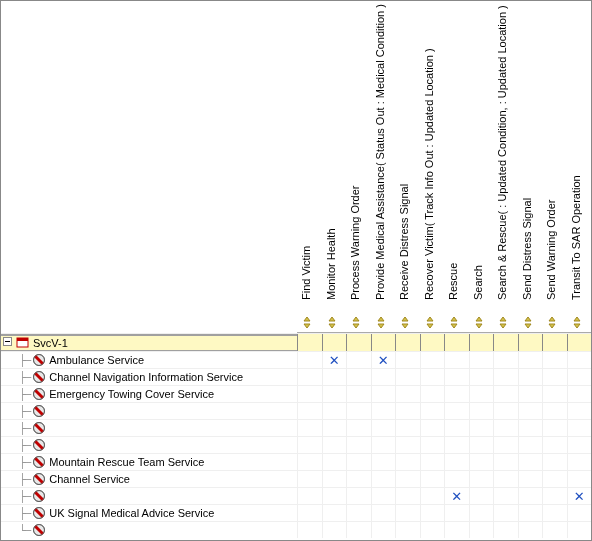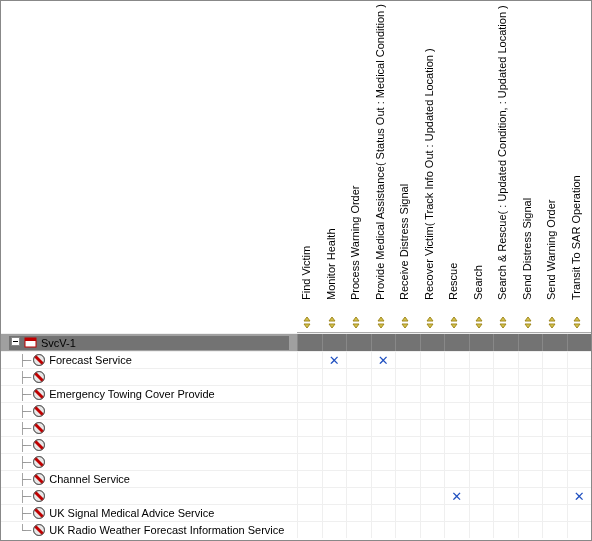--- a/index.html
+++ b/index.html
@@ -9,21 +9,21 @@
   
   .col-headers { position: absolute; left: 296px; top: 0; right: 0; height: 332px; border-bottom: 1px solid #aaa; }
   .col-h { position: absolute; bottom: 0; width: 24px; }
   .col-h .label { position: absolute; bottom: 20px; left: 3px; transform: rotate(-90deg); transform-origin: left top; white-space: nowrap; font-size: 11px; }
   .col-h .sort-ic { position: absolute; bottom: 2px; left: 4px; width: 14px; height: 14px; }
 
   
   .rows { position: absolute; left: 0; right: 0; top: 332px; }
   .row { height: 17px; display: flex; align-items: center; border-top: 1px solid #efefef; }
   .row.header-row { background: #a0a0a0; height: 18px; }
-  .row.header-row .tree, .row.header-row .cells { background: #737373; margin-left: 8px; }
+  .row.header-row .tree, .row.header-row .cells { background: #fef9c3; }
   .tree { width: 296px; display: flex; align-items: center; padding-left: 2px; }
   .cells { display: flex; flex: 1; height: 100%; }
   .cell { width: 24.5px; height: 100%; border-left: 1px solid #efefef; display: flex; align-items: center; justify-content: center; }
   .row.header-row .cell { border-left: 1px solid #888; }
   .x-mark { color: #2050c0; font-size: 13px; font-weight: normal; }
 
   .tree-line { color: #888; font-family: monospace; margin-right: 2px; letter-spacing: -1px; }
   .indent1 { padding-left: 18px; }
 
   .ic { width: 14px; height: 14px; display: inline-block; margin-right: 3px; flex-shrink: 0; }
@@ -202,21 +202,21 @@
   <div class="row">
         <div class="tree indent1">
           <span class="tree-line" style="color: rgb(153, 153, 153);">├─</span>
           <span class="ic svc-icon">
             <svg width="14" height="14">
               <circle cx="7" cy="7" r="5.5" fill="#e8e8e8" stroke="#808080"></circle>
               <path d="M3 3 L11 11" stroke="#c00000" stroke-width="3"></path>
               <circle cx="7" cy="7" r="5.5" fill="none" stroke="#606060"></circle>
             </svg>
           </span>
-          <span class="node-label">Forecast Service</span>
+          <span class="node-label">Ambulance Service</span>
         </div>
         <div class="cells">
           <div class="cell"></div>
           <div class="cell">
             <span class="x-mark">✕</span>
           </div>
           <div class="cell"></div>
           <div class="cell">
             <span class="x-mark">✕</span>
           </div>
@@ -233,151 +233,153 @@
       <div class="row">
         <div class="tree indent1">
           <span class="tree-line" style="color: rgb(153, 153, 153);">├─</span>
           <span class="ic svc-icon">
             <svg width="14" height="14">
               <circle cx="7" cy="7" r="5.5" fill="#e8e8e8" stroke="#808080"></circle>
               <path d="M3 3 L11 11" stroke="#c00000" stroke-width="3"></path>
               <circle cx="7" cy="7" r="5.5" fill="none" stroke="#606060"></circle>
             </svg>
           </span>
-        </div>
-        <div class="cells">
-          <div class="cell"></div>
-          <div class="cell"></div>
-          <div class="cell"></div>
-          <div class="cell"></div>
-          <div class="cell"></div>
-          <div class="cell"></div>
-          <div class="cell"></div>
-          <div class="cell"></div>
-          <div class="cell"></div>
-          <div class="cell"></div>
-          <div class="cell"></div>
-          <div class="cell"></div>
-        </div>
-      </div>
-      <div class="row">
-        <div class="tree indent1">
-          <span class="tree-line" style="color: rgb(153, 153, 153);">├─</span>
-          <span class="ic svc-icon">
-            <svg width="14" height="14">
-              <circle cx="7" cy="7" r="5.5" fill="#e8e8e8" stroke="#808080"></circle>
-              <path d="M3 3 L11 11" stroke="#c00000" stroke-width="3"></path>
-              <circle cx="7" cy="7" r="5.5" fill="none" stroke="#606060"></circle>
-            </svg>
-          </span>
-          <span class="node-label">Emergency Towing Cover Provide</span>
-        </div>
-        <div class="cells">
-          <div class="cell"></div>
-          <div class="cell"></div>
-          <div class="cell"></div>
-          <div class="cell"></div>
-          <div class="cell"></div>
-          <div class="cell"></div>
-          <div class="cell"></div>
-          <div class="cell"></div>
-          <div class="cell"></div>
-          <div class="cell"></div>
-          <div class="cell"></div>
-          <div class="cell"></div>
-        </div>
-      </div>
-      <div class="row">
-        <div class="tree indent1">
-          <span class="tree-line" style="color: rgb(153, 153, 153);">├─</span>
-          <span class="ic svc-icon">
-            <svg width="14" height="14">
-              <circle cx="7" cy="7" r="5.5" fill="#e8e8e8" stroke="#808080"></circle>
-              <path d="M3 3 L11 11" stroke="#c00000" stroke-width="3"></path>
-              <circle cx="7" cy="7" r="5.5" fill="none" stroke="#606060"></circle>
-            </svg>
-          </span>
-        </div>
-        <div class="cells">
-          <div class="cell"></div>
-          <div class="cell"></div>
-          <div class="cell"></div>
-          <div class="cell"></div>
-          <div class="cell"></div>
-          <div class="cell"></div>
-          <div class="cell"></div>
-          <div class="cell"></div>
-          <div class="cell"></div>
-          <div class="cell"></div>
-          <div class="cell"></div>
-          <div class="cell"></div>
-        </div>
-      </div>
-      <div class="row">
-        <div class="tree indent1">
-          <span class="tree-line" style="color: rgb(153, 153, 153);">├─</span>
-          <span class="ic svc-icon">
-            <svg width="14" height="14">
-              <circle cx="7" cy="7" r="5.5" fill="#e8e8e8" stroke="#808080"></circle>
-              <path d="M3 3 L11 11" stroke="#c00000" stroke-width="3"></path>
-              <circle cx="7" cy="7" r="5.5" fill="none" stroke="#606060"></circle>
-            </svg>
-          </span>
-        </div>
-        <div class="cells">
-          <div class="cell"></div>
-          <div class="cell"></div>
-          <div class="cell"></div>
-          <div class="cell"></div>
-          <div class="cell"></div>
-          <div class="cell"></div>
-          <div class="cell"></div>
-          <div class="cell"></div>
-          <div class="cell"></div>
-          <div class="cell"></div>
-          <div class="cell"></div>
-          <div class="cell"></div>
-        </div>
-      </div>
-      <div class="row">
-        <div class="tree indent1">
-          <span class="tree-line" style="color: rgb(153, 153, 153);">├─</span>
-          <span class="ic svc-icon">
-            <svg width="14" height="14">
-              <circle cx="7" cy="7" r="5.5" fill="#e8e8e8" stroke="#808080"></circle>
-              <path d="M3 3 L11 11" stroke="#c00000" stroke-width="3"></path>
-              <circle cx="7" cy="7" r="5.5" fill="none" stroke="#606060"></circle>
-            </svg>
-          </span>
-        </div>
-        <div class="cells">
-          <div class="cell"></div>
-          <div class="cell"></div>
-          <div class="cell"></div>
-          <div class="cell"></div>
-          <div class="cell"></div>
-          <div class="cell"></div>
-          <div class="cell"></div>
-          <div class="cell"></div>
-          <div class="cell"></div>
-          <div class="cell"></div>
-          <div class="cell"></div>
-          <div class="cell"></div>
-        </div>
-      </div>
-      <div class="row">
-        <div class="tree indent1">
-          <span class="tree-line" style="color: rgb(153, 153, 153);">├─</span>
-          <span class="ic svc-icon">
-            <svg width="14" height="14">
-              <circle cx="7" cy="7" r="5.5" fill="#e8e8e8" stroke="#808080"></circle>
-              <path d="M3 3 L11 11" stroke="#c00000" stroke-width="3"></path>
-              <circle cx="7" cy="7" r="5.5" fill="none" stroke="#606060"></circle>
-            </svg>
-          </span>
+          <span class="node-label">Channel Navigation Information Service</span>
+        </div>
+        <div class="cells">
+          <div class="cell"></div>
+          <div class="cell"></div>
+          <div class="cell"></div>
+          <div class="cell"></div>
+          <div class="cell"></div>
+          <div class="cell"></div>
+          <div class="cell"></div>
+          <div class="cell"></div>
+          <div class="cell"></div>
+          <div class="cell"></div>
+          <div class="cell"></div>
+          <div class="cell"></div>
+        </div>
+      </div>
+      <div class="row">
+        <div class="tree indent1">
+          <span class="tree-line" style="color: rgb(153, 153, 153);">├─</span>
+          <span class="ic svc-icon">
+            <svg width="14" height="14">
+              <circle cx="7" cy="7" r="5.5" fill="#e8e8e8" stroke="#808080"></circle>
+              <path d="M3 3 L11 11" stroke="#c00000" stroke-width="3"></path>
+              <circle cx="7" cy="7" r="5.5" fill="none" stroke="#606060"></circle>
+            </svg>
+          </span>
+          <span class="node-label">Emergency Towing Cover Service</span>
+        </div>
+        <div class="cells">
+          <div class="cell"></div>
+          <div class="cell"></div>
+          <div class="cell"></div>
+          <div class="cell"></div>
+          <div class="cell"></div>
+          <div class="cell"></div>
+          <div class="cell"></div>
+          <div class="cell"></div>
+          <div class="cell"></div>
+          <div class="cell"></div>
+          <div class="cell"></div>
+          <div class="cell"></div>
+        </div>
+      </div>
+      <div class="row">
+        <div class="tree indent1">
+          <span class="tree-line" style="color: rgb(153, 153, 153);">├─</span>
+          <span class="ic svc-icon">
+            <svg width="14" height="14">
+              <circle cx="7" cy="7" r="5.5" fill="#e8e8e8" stroke="#808080"></circle>
+              <path d="M3 3 L11 11" stroke="#c00000" stroke-width="3"></path>
+              <circle cx="7" cy="7" r="5.5" fill="none" stroke="#606060"></circle>
+            </svg>
+          </span>
+        </div>
+        <div class="cells">
+          <div class="cell"></div>
+          <div class="cell"></div>
+          <div class="cell"></div>
+          <div class="cell"></div>
+          <div class="cell"></div>
+          <div class="cell"></div>
+          <div class="cell"></div>
+          <div class="cell"></div>
+          <div class="cell"></div>
+          <div class="cell"></div>
+          <div class="cell"></div>
+          <div class="cell"></div>
+        </div>
+      </div>
+      <div class="row">
+        <div class="tree indent1">
+          <span class="tree-line" style="color: rgb(153, 153, 153);">├─</span>
+          <span class="ic svc-icon">
+            <svg width="14" height="14">
+              <circle cx="7" cy="7" r="5.5" fill="#e8e8e8" stroke="#808080"></circle>
+              <path d="M3 3 L11 11" stroke="#c00000" stroke-width="3"></path>
+              <circle cx="7" cy="7" r="5.5" fill="none" stroke="#606060"></circle>
+            </svg>
+          </span>
+        </div>
+        <div class="cells">
+          <div class="cell"></div>
+          <div class="cell"></div>
+          <div class="cell"></div>
+          <div class="cell"></div>
+          <div class="cell"></div>
+          <div class="cell"></div>
+          <div class="cell"></div>
+          <div class="cell"></div>
+          <div class="cell"></div>
+          <div class="cell"></div>
+          <div class="cell"></div>
+          <div class="cell"></div>
+        </div>
+      </div>
+      <div class="row">
+        <div class="tree indent1">
+          <span class="tree-line" style="color: rgb(153, 153, 153);">├─</span>
+          <span class="ic svc-icon">
+            <svg width="14" height="14">
+              <circle cx="7" cy="7" r="5.5" fill="#e8e8e8" stroke="#808080"></circle>
+              <path d="M3 3 L11 11" stroke="#c00000" stroke-width="3"></path>
+              <circle cx="7" cy="7" r="5.5" fill="none" stroke="#606060"></circle>
+            </svg>
+          </span>
+        </div>
+        <div class="cells">
+          <div class="cell"></div>
+          <div class="cell"></div>
+          <div class="cell"></div>
+          <div class="cell"></div>
+          <div class="cell"></div>
+          <div class="cell"></div>
+          <div class="cell"></div>
+          <div class="cell"></div>
+          <div class="cell"></div>
+          <div class="cell"></div>
+          <div class="cell"></div>
+          <div class="cell"></div>
+        </div>
+      </div>
+      <div class="row">
+        <div class="tree indent1">
+          <span class="tree-line" style="color: rgb(153, 153, 153);">├─</span>
+          <span class="ic svc-icon">
+            <svg width="14" height="14">
+              <circle cx="7" cy="7" r="5.5" fill="#e8e8e8" stroke="#808080"></circle>
+              <path d="M3 3 L11 11" stroke="#c00000" stroke-width="3"></path>
+              <circle cx="7" cy="7" r="5.5" fill="none" stroke="#606060"></circle>
+            </svg>
+          </span>
+          <span class="node-label">Mountain Rescue Team Service</span>
         </div>
         <div class="cells">
           <div class="cell"></div>
           <div class="cell"></div>
           <div class="cell"></div>
           <div class="cell"></div>
           <div class="cell"></div>
           <div class="cell"></div>
           <div class="cell"></div>
           <div class="cell"></div>
@@ -474,21 +476,20 @@
       <div class="row">
         <div class="tree indent1">
           <span class="tree-line" style="color: rgb(153, 153, 153);">└─</span>
           <span class="ic svc-icon">
             <svg width="14" height="14">
               <circle cx="7" cy="7" r="5.5" fill="#e8e8e8" stroke="#808080"></circle>
               <path d="M3 3 L11 11" stroke="#c00000" stroke-width="3"></path>
               <circle cx="7" cy="7" r="5.5" fill="none" stroke="#606060"></circle>
             </svg>
           </span>
-          <span class="node-label">UK Radio Weather Forecast Information Service</span>
         </div>
         <div class="cells">
           <div class="cell"></div>
           <div class="cell"></div>
           <div class="cell"></div>
           <div class="cell"></div>
           <div class="cell"></div>
           <div class="cell"></div>
           <div class="cell"></div>
           <div class="cell"></div>

